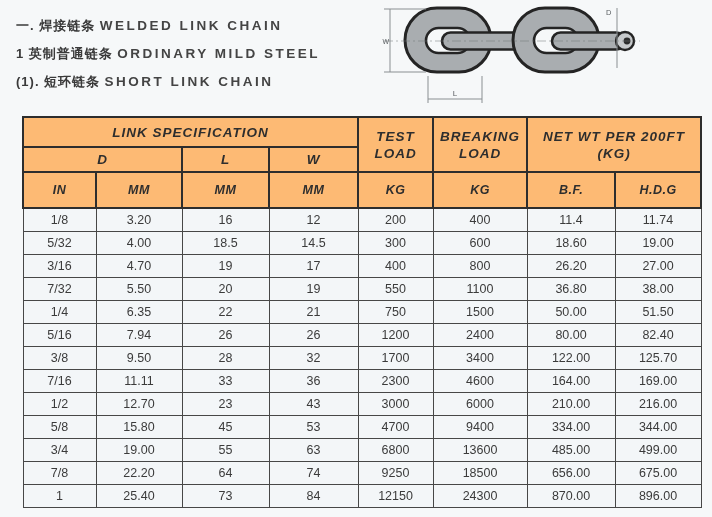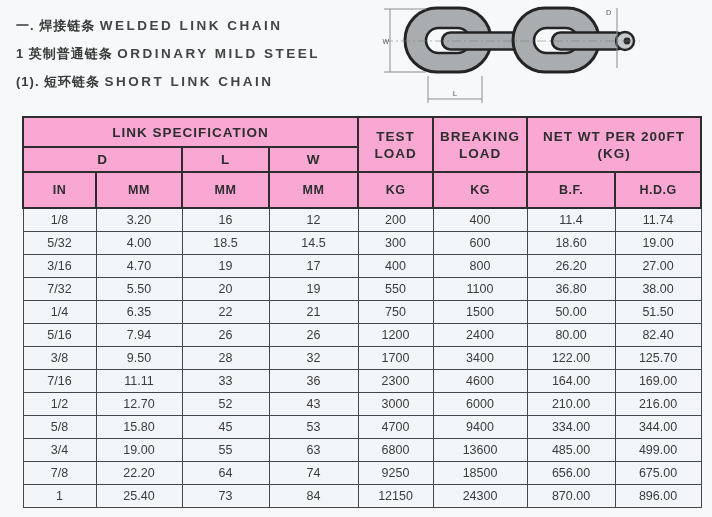--- a/index.html
+++ b/index.html
@@ -49,21 +49,22 @@
     overflow: hidden;
     white-space: nowrap;
   }
   .spec-table thead th {
     border-width: 2px;
     border-color: #2d2d2d;
     font-size: 13.5px;
     font-weight: bold;
     color: #2e2e2e;
     letter-spacing: 1px;
-    background: #f9a8d4;
+    background: #fdba74;
+    font-style: italic;
   }
   .spec-table thead tr.r1 th { height: 30px; }
   .spec-table thead tr.r2 th { height: 25px; }
   .spec-table thead tr.r3 th { height: 36px; font-size: 12.5px; font-weight: bold; letter-spacing: 0.5px; }
   .spec-table thead th.two-line { line-height: 17px; }
   .spec-table tbody td {
     height: 23px;
     font-size: 12.5px;
     color: #3b3b3b;
     background: #f3f6f8;
@@ -245,21 +246,21 @@
           <td>33</td>
           <td>36</td>
           <td>2300</td>
           <td>4600</td>
           <td>164.00</td>
           <td>169.00</td>
         </tr>
         <tr>
           <td>1/2</td>
           <td>12.70</td>
-          <td>52</td>
+          <td>23</td>
           <td>43</td>
           <td>3000</td>
           <td>6000</td>
           <td>210.00</td>
           <td>216.00</td>
         </tr>
         <tr>
           <td>5/8</td>
           <td>15.80</td>
           <td>45</td>

